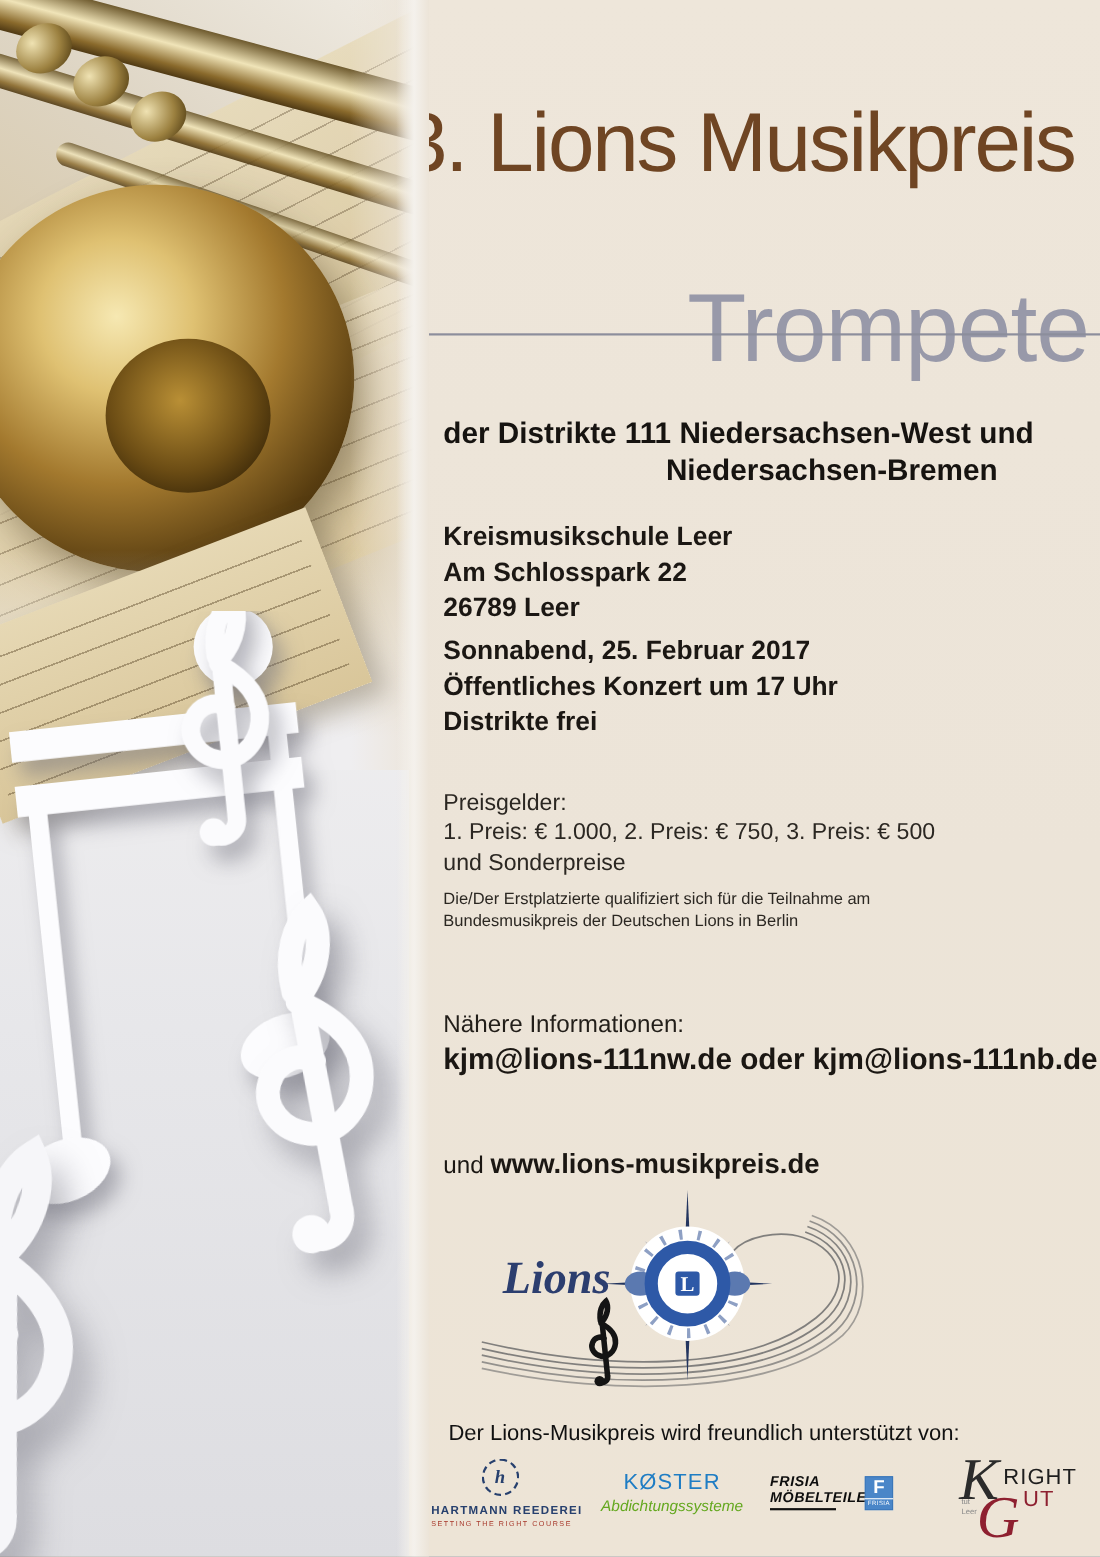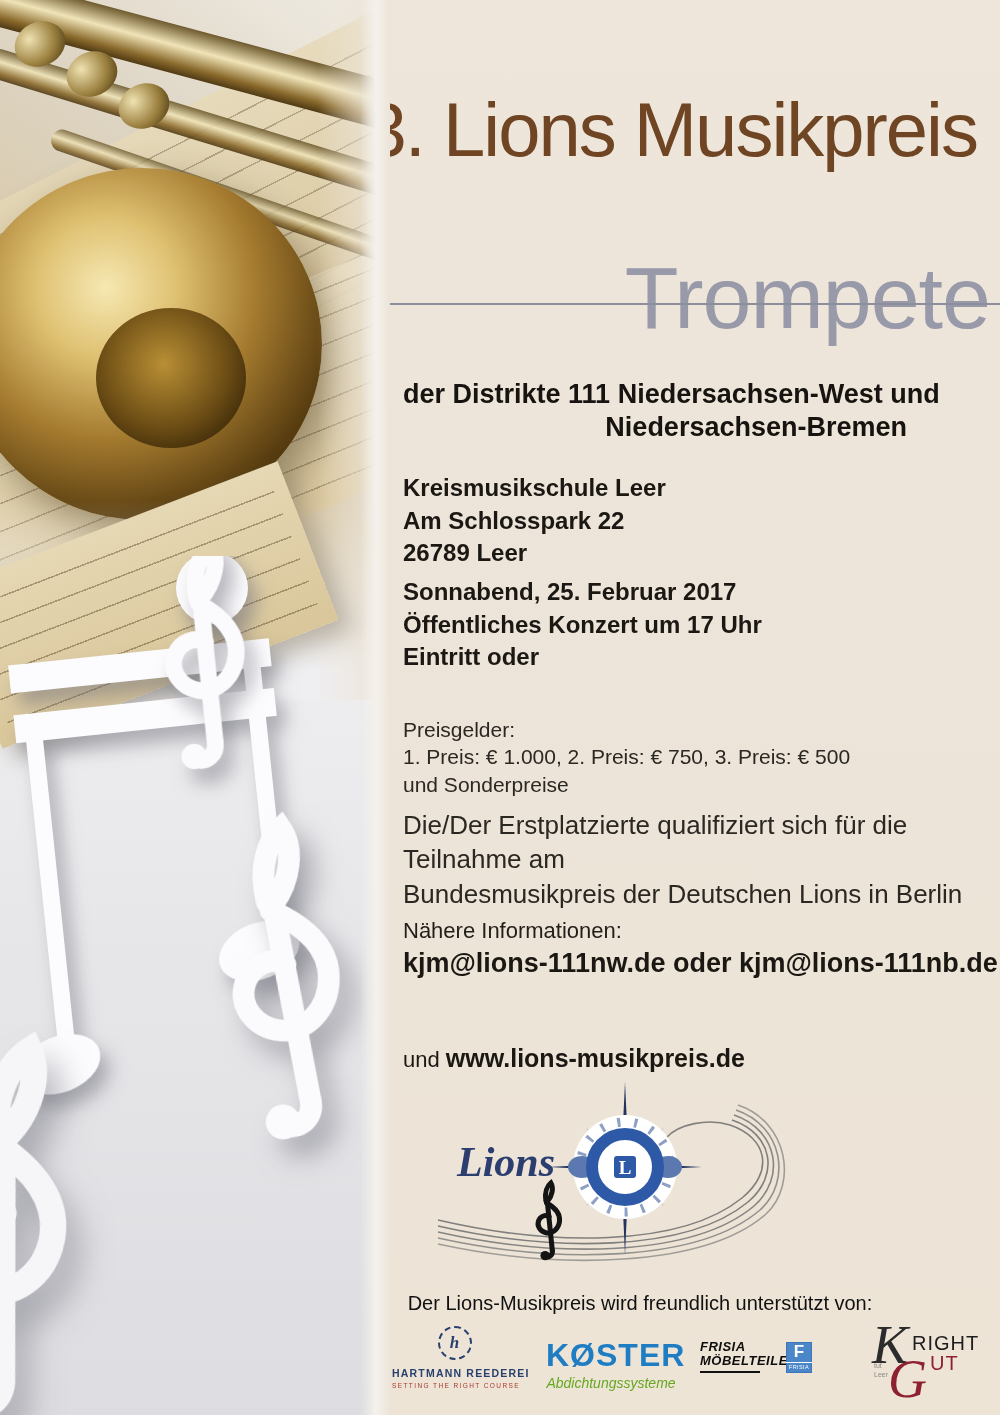--- a/index.html
+++ b/index.html
@@ -54,21 +54,21 @@
          color:#9899a9;white-space:nowrap;font-weight:400;margin-top:44px;}
   .head-rule{position:absolute;left:388px;right:0;top:303px;border:0;border-top:2px solid #8c8e9c;margin:0;}
 
   
   .block{position:absolute;left:403px;}
   .intro{top:378px;width:540px;font-weight:bold;font-size:27px;line-height:1.22;color:#161310;}
   .intro .l2{text-align:right;padding-right:36px;}
   .venue{top:472px;font-weight:bold;font-size:24px;line-height:1.36;}
   .event{top:576px;font-weight:bold;font-size:24px;line-height:1.36;}
   .prizes{top:716px;font-size:21px;line-height:1.3;color:#2b2722;}
-  .qualify{top:808px;font-size:26px;line-height:1.32;color:#2b2722;}
+  .qualify{top:808px;font-size:15px;line-height:1.32;color:#2b2722;}
   .info-h{top:918px;font-size:22px;color:#221e19;}
   .emails{top:948px;font-size:27px;font-weight:bold;}
   .website{top:1044px;font-size:22px;}
   .website b{font-size:25px;}
 
   
   .logo-svg{position:absolute;left:430px;top:1080px;width:520px;height:190px;}
   .logo-word{position:absolute;font-family:"Liberation Serif",serif;font-style:italic;font-weight:bold;
              color:#2c3e6f;font-size:42px;white-space:nowrap;}
   .lw-left{left:457px;top:1138px;}
@@ -77,21 +77,21 @@
   
   .supporters-h{position:absolute;left:330px;top:1292px;width:620px;text-align:center;font-size:20px;color:#111;}
   .sponsor{position:absolute;text-align:center;}
   .hartmann{left:392px;top:1326px;width:125px;color:#27406e;}
   .h-circle{width:30px;height:30px;margin:0 auto;border:2px dashed #27406e;border-radius:50%;
             font-family:"Liberation Serif",serif;font-style:italic;font-weight:bold;font-size:17px;
             line-height:30px;color:#27406e;}
   .h-name{margin-top:7px;font-size:10.5px;font-weight:bold;letter-spacing:1.2px;white-space:nowrap;}
   .h-tag{margin-top:3px;font-size:6.5px;letter-spacing:1.4px;color:#a8392c;white-space:nowrap;}
   .koster{left:546px;top:1337px;width:130px;}
-  .k-name{font-size:32px;font-weight:bold;letter-spacing:1px;color:#1f7dc4;white-space:nowrap;}
+  .k-name{font-size:20px;font-weight:normal;letter-spacing:1px;color:#1f7dc4;white-space:nowrap;}
   .k-sub{font-size:14px;font-style:italic;color:#64a81f;margin-top:1px;}
   .frisia{left:700px;top:1340px;width:70px;text-align:left;color:#0d0d0d;}
   .f-l1{font-size:13px;font-weight:bold;font-style:italic;letter-spacing:.5px;line-height:1.05;white-space:nowrap;}
   .f-gmbh{font-size:6px;font-weight:bold;vertical-align:1px;}
   .f-rule{width:60px;border:0;border-top:2px solid #111;margin:4px 0 0 0;}
   .f-badge{position:absolute;left:786px;top:1342px;width:26px;height:31px;background:#4a86c8;
            text-align:center;box-shadow:0 0 0 1px #3a76b8 inset;}
   .f-badge .fb-f{color:#fff;font-weight:bold;font-size:17px;line-height:20px;font-family:"Liberation Sans",sans-serif;}
   .f-badge .fb-label{color:#fff;font-size:5.5px;letter-spacing:.4px;border-top:1px solid #fff;line-height:8px;}
   .kultur{left:866px;top:1316px;width:120px;height:95px;text-align:left;}
@@ -179,21 +179,21 @@
 
   <div class="block venue">
     <div>Kreismusikschule Leer</div>
     <div>Am Schlosspark 22</div>
     <div>26789 Leer</div>
   </div>
 
   <div class="block event">
     <div>Sonnabend, 25. Februar 2017</div>
     <div>Öffentliches Konzert um 17 Uhr</div>
-    <div>Eintritt oder</div>
+    <div>Distrikte frei</div>
   </div>
 
   <div class="block prizes">
     <div>Preisgelder:</div>
     <div>1. Preis: € 1.000, 2. Preis: € 750, 3. Preis: € 500</div>
     <div>und Sonderpreise</div>
   </div>
 
   <div class="block qualify">
     <div>Die/Der Erstplatzierte qualifiziert sich für die Teilnahme am</div>

